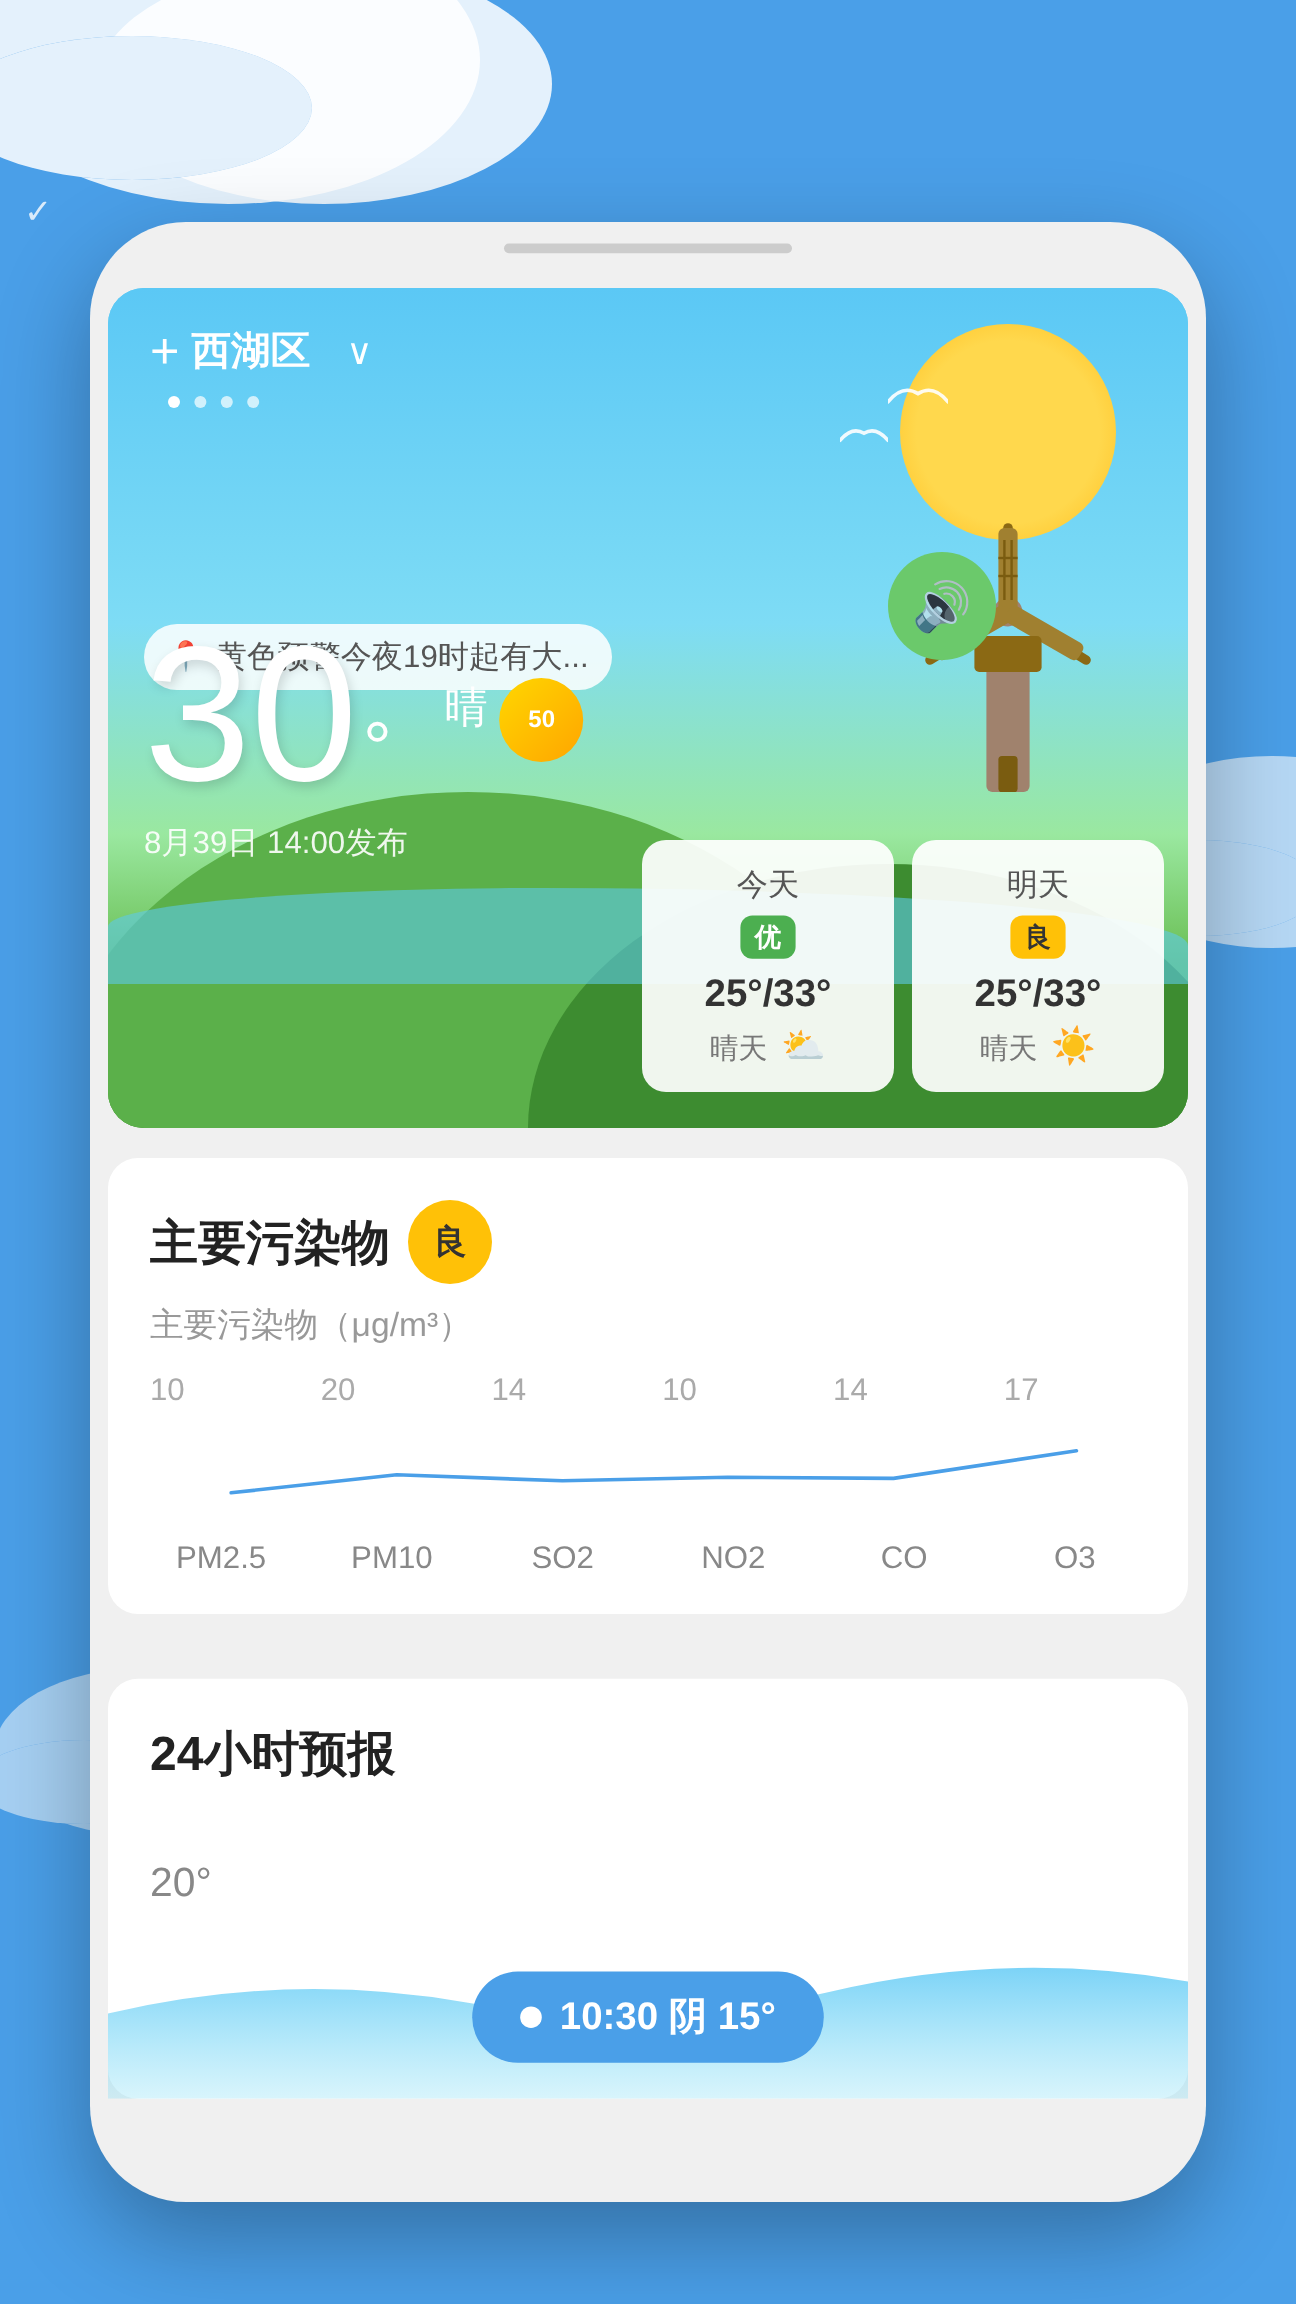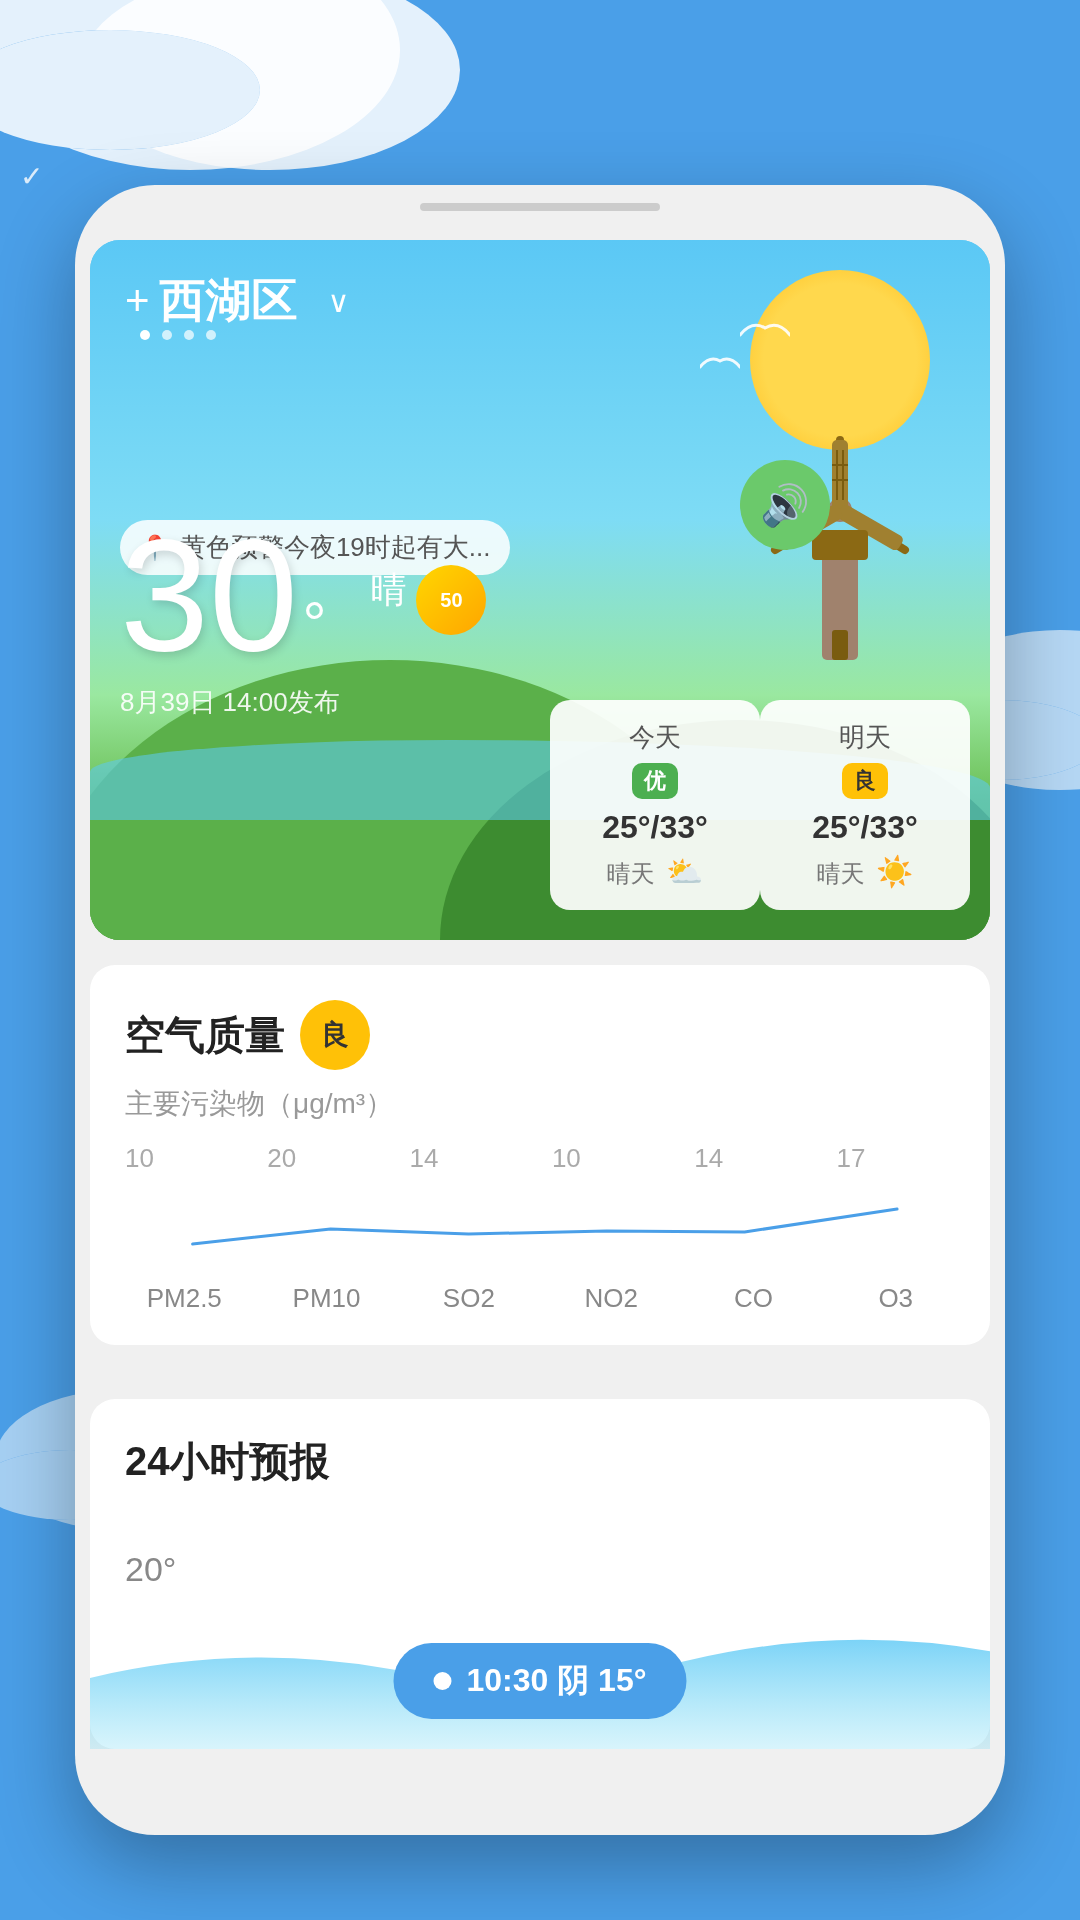--- a/index.html
+++ b/index.html
@@ -142,21 +142,21 @@
       gap: 10px;
     }
     .plus-btn {
       color: white;
       font-size: 42px;
       font-weight: 300;
       line-height: 1;
     }
     .location-name {
       color: white;
-      font-size: 46px;
+      font-size: 33px;
       font-weight: 600;
     }
     .chevron-down {
       color: white;
       font-size: 30px;
       margin-left: 20px;
     }
     .location-dots {
       position: absolute;
       top: 90px;
@@ -274,20 +274,21 @@
       font-size: 26px;
       margin-top: 10px;
     }
 
     
     .forecast-cards {
       position: absolute;
       bottom: 30px;
       right: 20px;
       display: flex;
+      gap: 15px;
     }
     .forecast-card {
       background: rgba(255,255,255,0.92);
       border-radius: 20px;
       padding: 20px 25px;
       width: 210px;
       text-align: center;
     }
     .forecast-day {
       font-size: 26px;
@@ -556,21 +557,21 @@
         <div class="forecast-weather">
           <span>晴天</span>
           <span class="weather-emoji">☀️</span>
         </div>
       </div>
     </div>
   </div>
 
   <div class="section-card air-quality-card">
     <div class="section-title">
-      <span>空气质量</span>
+      <span>主要污染物</span>
       <div class="quality-badge">良</div>
     </div>
     <div class="pollutant-label">主要污染物（μg/m³）</div>
 
     <div class="chart-area">
       <div class="chart-values">
         <span class="chart-val">10</span>
         <span class="chart-val">20</span>
         <span class="chart-val">14</span>
         <span class="chart-val">10</span>

